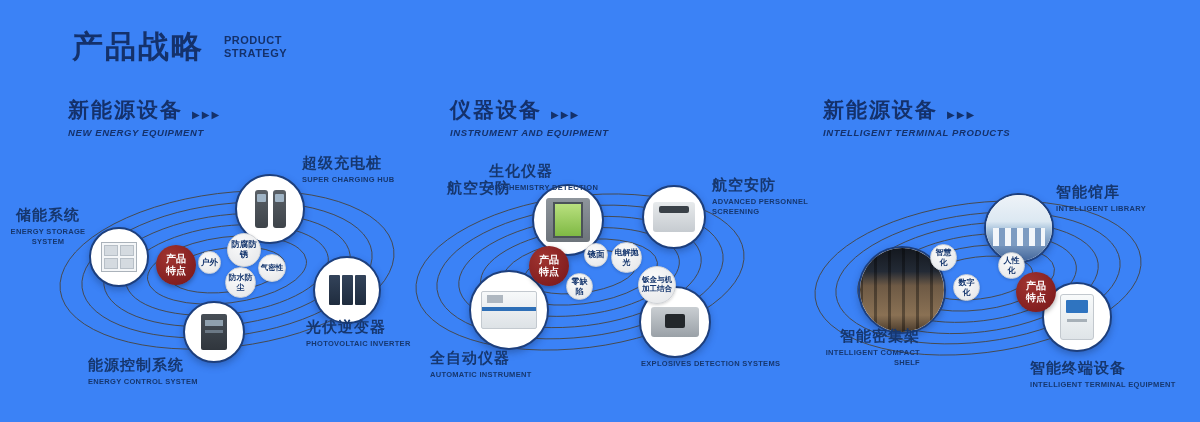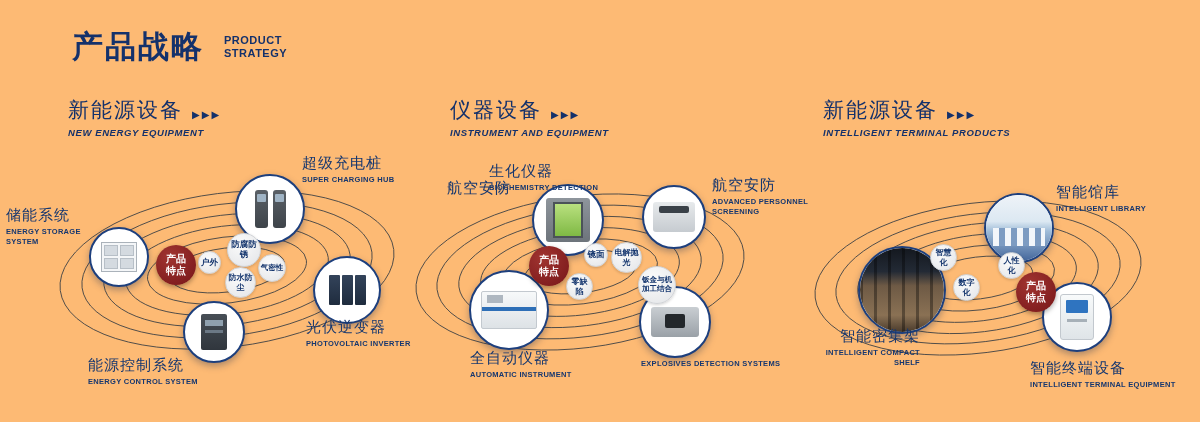--- a/index.html
+++ b/index.html
@@ -1,46 +1,46 @@
 <!DOCTYPE html>
 <html><head>
 <meta charset="utf-8">
 <title>Product Strategy</title>
 <style>
   html,body{margin:0;padding:0;background:#fff;}
-  #page{position:relative;width:1200px;height:422px;background:#fdba74;overflow:hidden;
+  #page{position:relative;width:1200px;height:422px;background:#3b82f6;overflow:hidden;
         font-family:"Liberation Sans","DejaVu Sans",sans-serif;color:#16376f;}
   .abs{position:absolute;}
   .main-title{font-size:31px;font-weight:800;letter-spacing:2px;color:#14316b;}
   .main-sub{font-size:11px;font-weight:700;line-height:13px;letter-spacing:0.5px;color:#14316b;}
   .slogan{font-size:25px;font-weight:800;letter-spacing:3px;color:#14316b;}
   .sec-title{display:flex;align-items:flex-end;gap:9px;}
-  .sec-title .zh{font-size:21px;font-weight:400;letter-spacing:2px;color:#14316b;text-align:right;}
+  .sec-title .zh{font-size:21px;font-weight:700;letter-spacing:2px;color:#14316b;text-align:right;}
   .sec-title .arrows{font-size:10px;letter-spacing:2px;padding-bottom:4px;color:#14316b;}
   .sec-sub{font-size:9.5px;font-weight:700;letter-spacing:0.6px;color:#14316b;font-style:italic;}
   .pcircle{position:absolute;border-radius:50%;border:2px solid #1d3f7d;background:#fff;
            box-shadow:0 3px 7px rgba(20,40,80,.35);overflow:hidden;
            display:flex;align-items:center;justify-content:center;}
   .badge{position:absolute;width:40px;height:40px;border-radius:50%;
          background:radial-gradient(circle at 35% 30%, #a03430, #771619);
          box-shadow:0 2px 5px rgba(0,0,0,.35);
          display:flex;align-items:center;justify-content:center;}
   .badge span{width:24px;color:#fff;font-size:10px;font-weight:700;line-height:12px;
               text-align:center;word-break:break-all;}
   .bubble{position:absolute;border-radius:50%;
           background:radial-gradient(circle at 40% 32%, #fbfbfb, #e2e4e7);
           border:1px solid #cfd2d6;color:#16376f;font-weight:700;font-size:8.5px;
           display:flex;align-items:center;justify-content:center;text-align:center;
           word-break:break-all;line-height:1.15;box-shadow:0 1px 3px rgba(0,0,0,.18);
           box-sizing:border-box;padding:1px;font-family:Liberation Serif, serif;}
   .plabel{position:absolute;color:#16376f;}
-  .plabel .zh{font-size:15px;font-weight:400;white-space:nowrap;letter-spacing:1px;}
+  .plabel .zh{font-size:15px;font-weight:700;white-space:nowrap;letter-spacing:1px;}
   .plabel .en{font-size:7.5px;font-weight:700;letter-spacing:0.3px;margin-top:2px;line-height:1.35;}
   .t-right{text-align:right;}
-  .t-center{}
+  .t-center{text-align:center;}
   svg.orbits{position:absolute;overflow:visible;}
   svg.orbits ellipse{fill:none;stroke:#474747;stroke-width:0.9;}
 
   
   .art-charge{display:flex;gap:5px;align-items:flex-end;}
   .art-charge i{display:block;width:13px;height:38px;background:linear-gradient(180deg,#5a6066,#3e444a);border-radius:3px;position:relative;}
   .art-charge i::before{content:"";position:absolute;left:2px;top:4px;right:2px;height:8px;background:#9fb3c4;border-radius:1px;}
   .art-storage{width:36px;height:30px;background:#f4f6f8;border:1px solid #aab2ba;display:grid;
                grid-template-columns:1fr 1fr;grid-template-rows:1fr 1fr;gap:2px;padding:2px;box-sizing:border-box;}
   .art-storage i{background:#d4dae0;border:1px solid #b7bfc7;}
@@ -185,21 +185,21 @@
       <div class="zh">航空安防</div>
     </div>
     <div class="plabel" style="left:489px;top:162px;width:118px;">
       <div class="zh">生化仪器</div>
       <div class="en">BIOCHEMISTRY DETECTION</div>
     </div>
     <div class="plabel" style="left:712px;top:176px;width:110px;">
       <div class="zh">航空安防</div>
       <div class="en">ADVANCED PERSONNEL SCREENING</div>
     </div>
-    <div class="plabel" style="left:430px;top:349px;width:130px;margin-left:40px;">
+    <div class="plabel" style="left:430px;top:349px;width:130px;">
       <div class="zh">全自动仪器</div>
       <div class="en">AUTOMATIC INSTRUMENT</div>
     </div>
     <div class="plabel" style="left:641px;top:357px;width:165px;">
       <div class="en">EXPLOSIVES DETECTION SYSTEMS</div>
     </div>
 
     <div class="badge" style="left:529px;top:246px;">
       <span>产品特点</span>
     </div>

